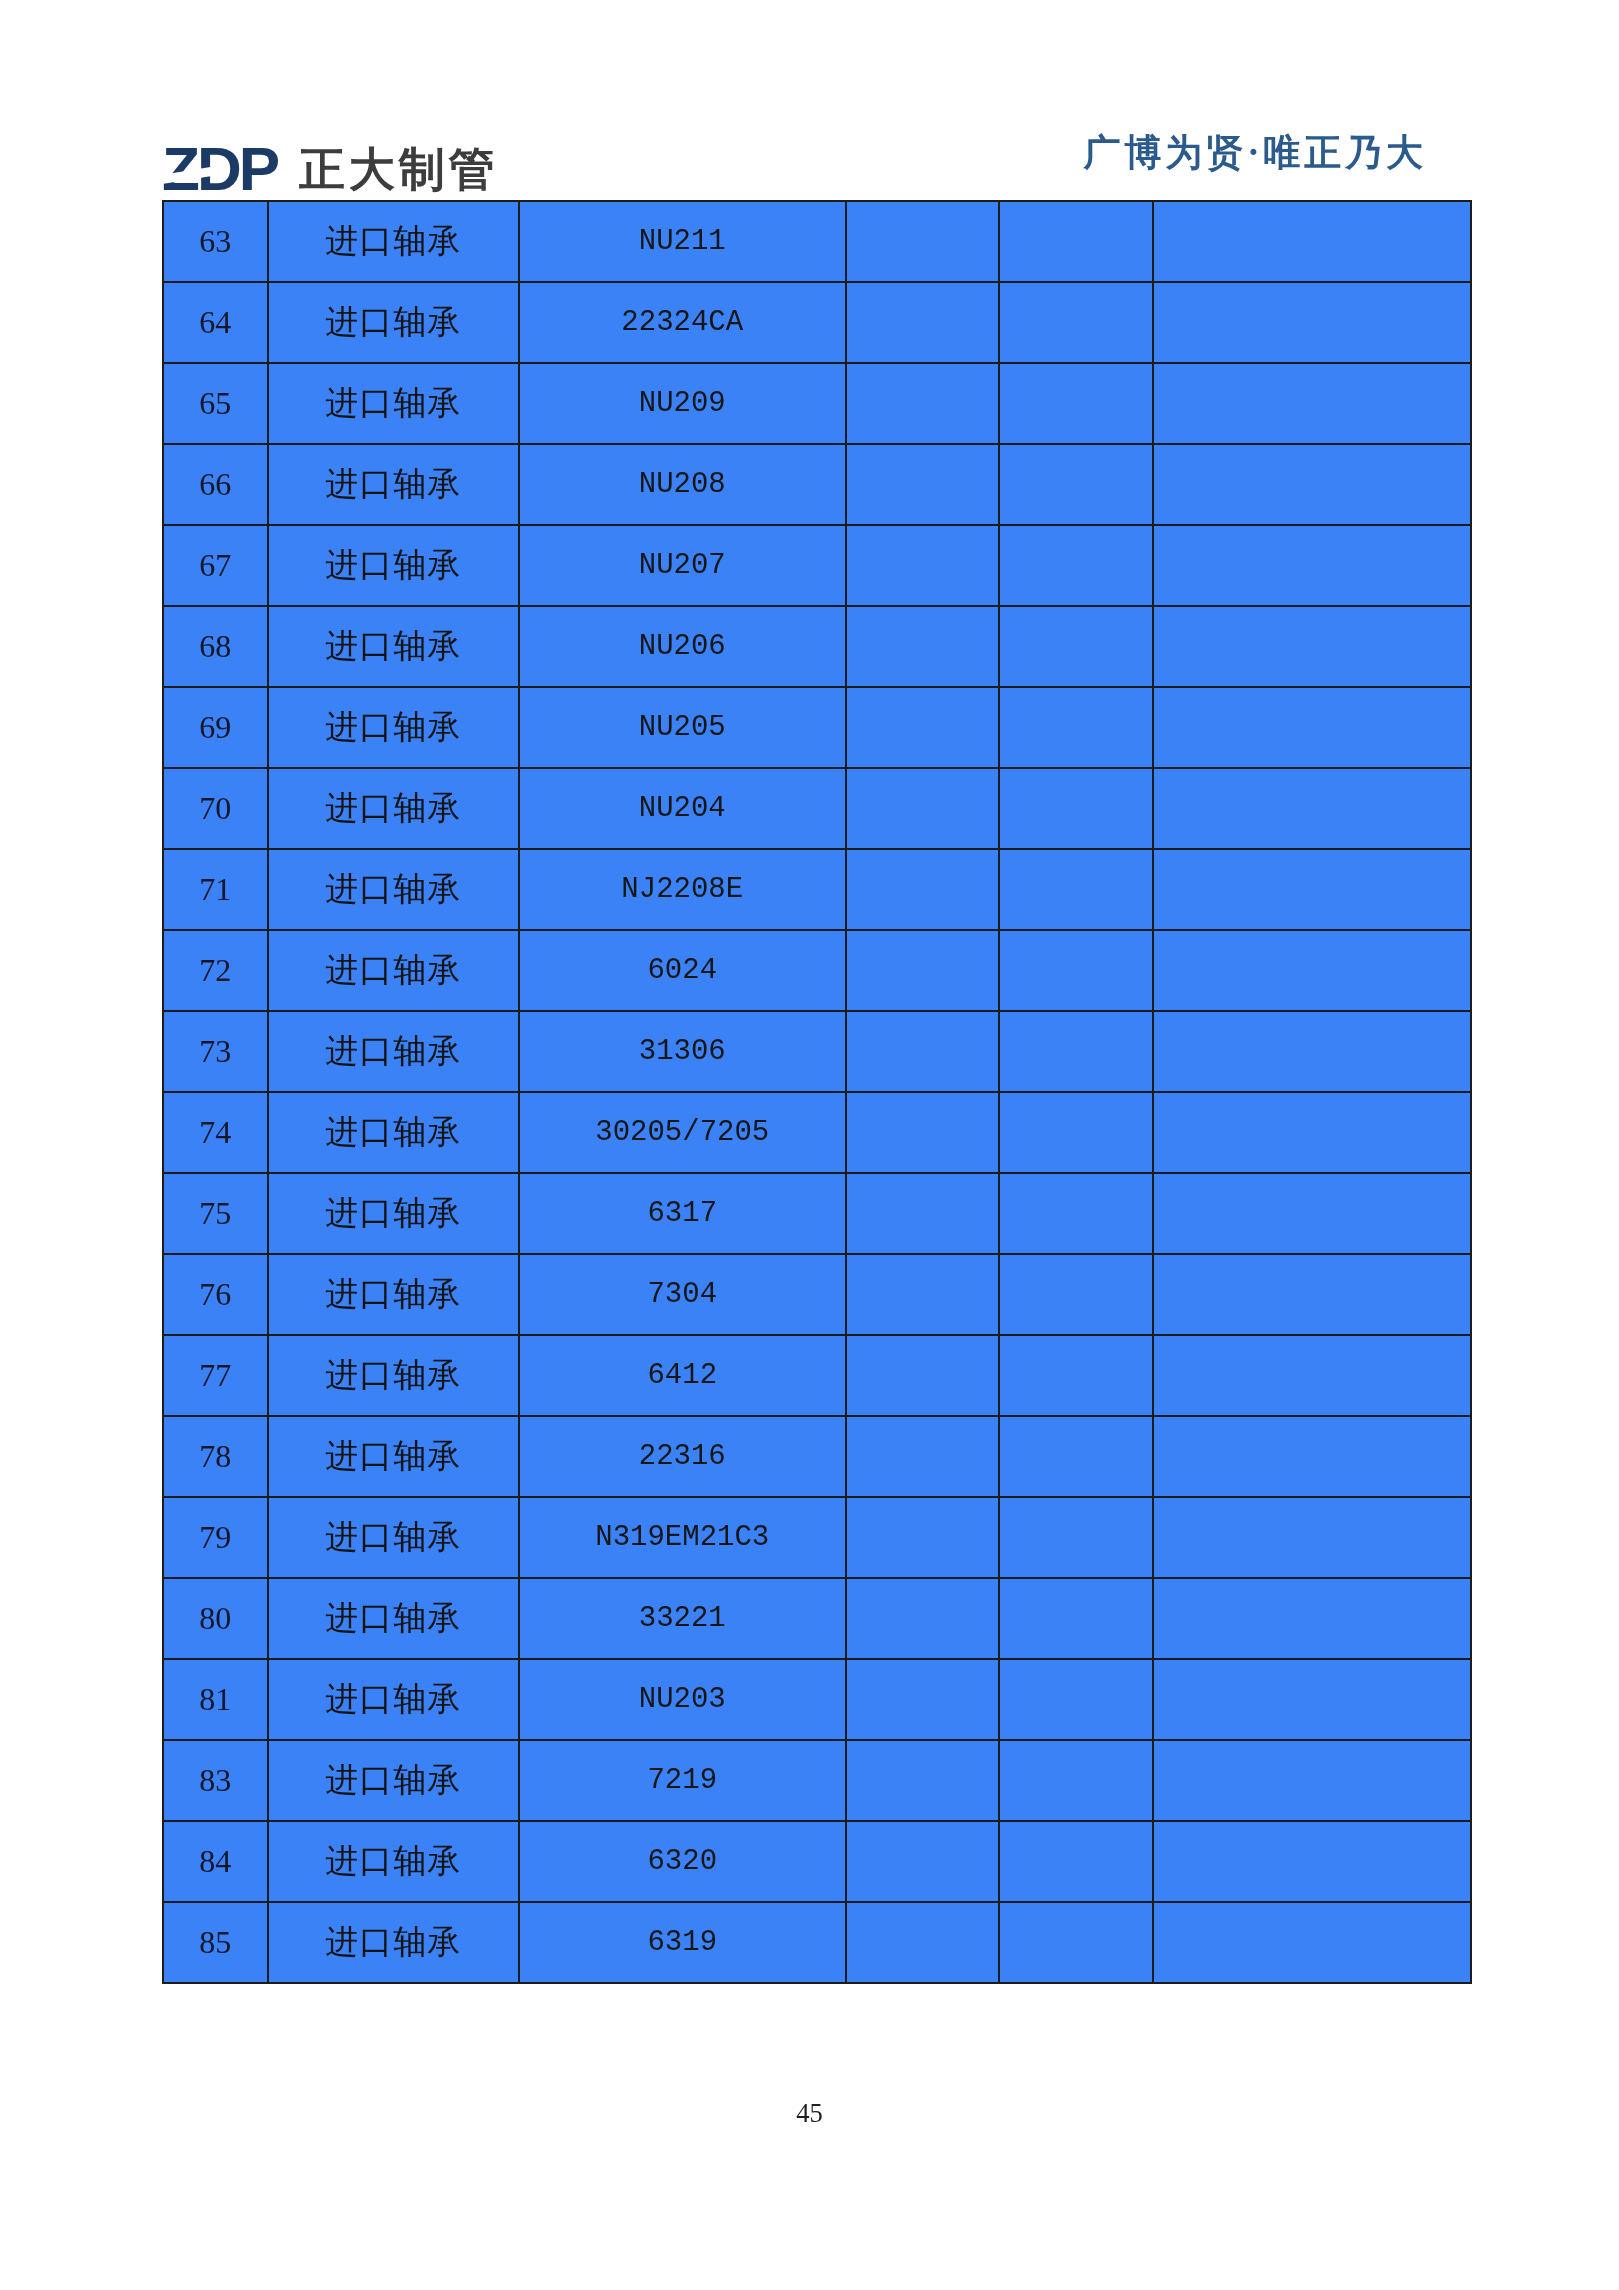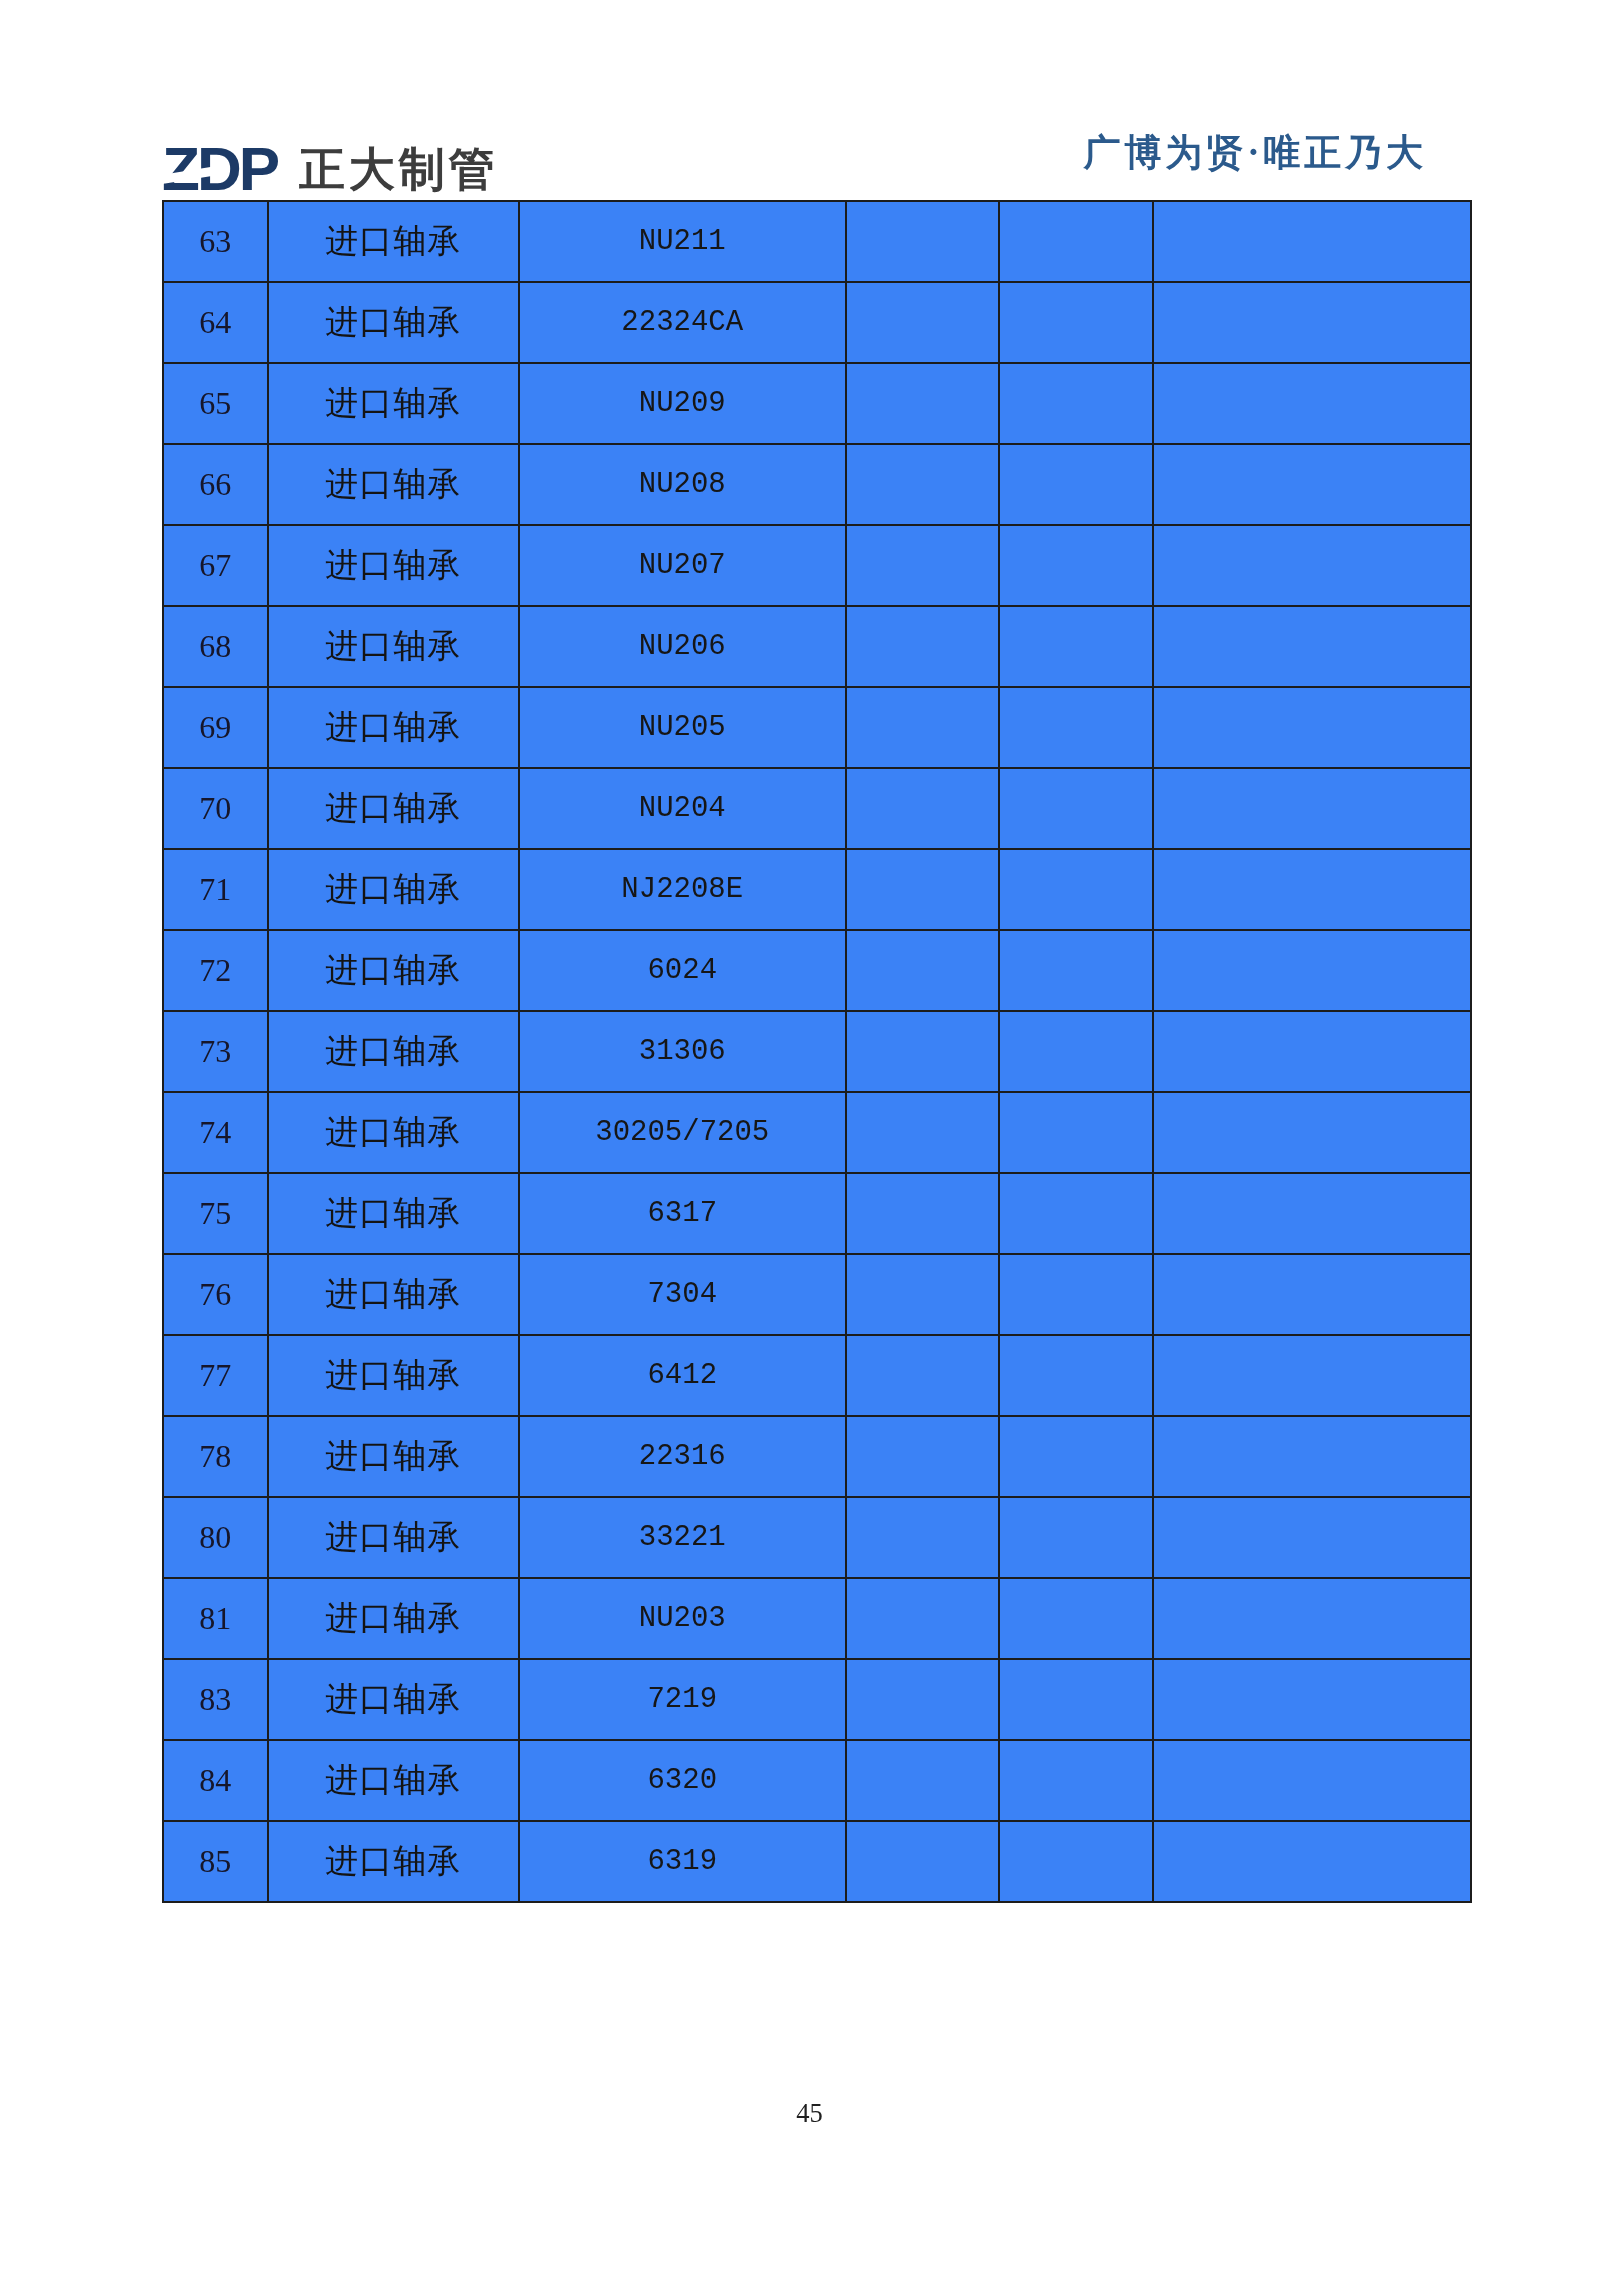--- a/index.html
+++ b/index.html
@@ -279,20 +279,28 @@
 
   <tr>
     <td class="c-no">78</td>
     <td class="c-cat">进口轴承</td>
     <td class="c-model">22316</td>
     <td class="c-empty"></td>
     <td class="c-empty"></td>
     <td class="c-empty"></td>
   </tr>
 
+  <tr>
+    <td class="c-no">79</td>
+    <td class="c-cat">进口轴承</td>
+    <td class="c-model">N319EM21C3</td>
+    <td class="c-empty"></td>
+    <td class="c-empty"></td>
+    <td class="c-empty"></td>
+  </tr>
 
   <tr>
     <td class="c-no">80</td>
     <td class="c-cat">进口轴承</td>
     <td class="c-model">33221</td>
     <td class="c-empty"></td>
     <td class="c-empty"></td>
     <td class="c-empty"></td>
   </tr>
 

